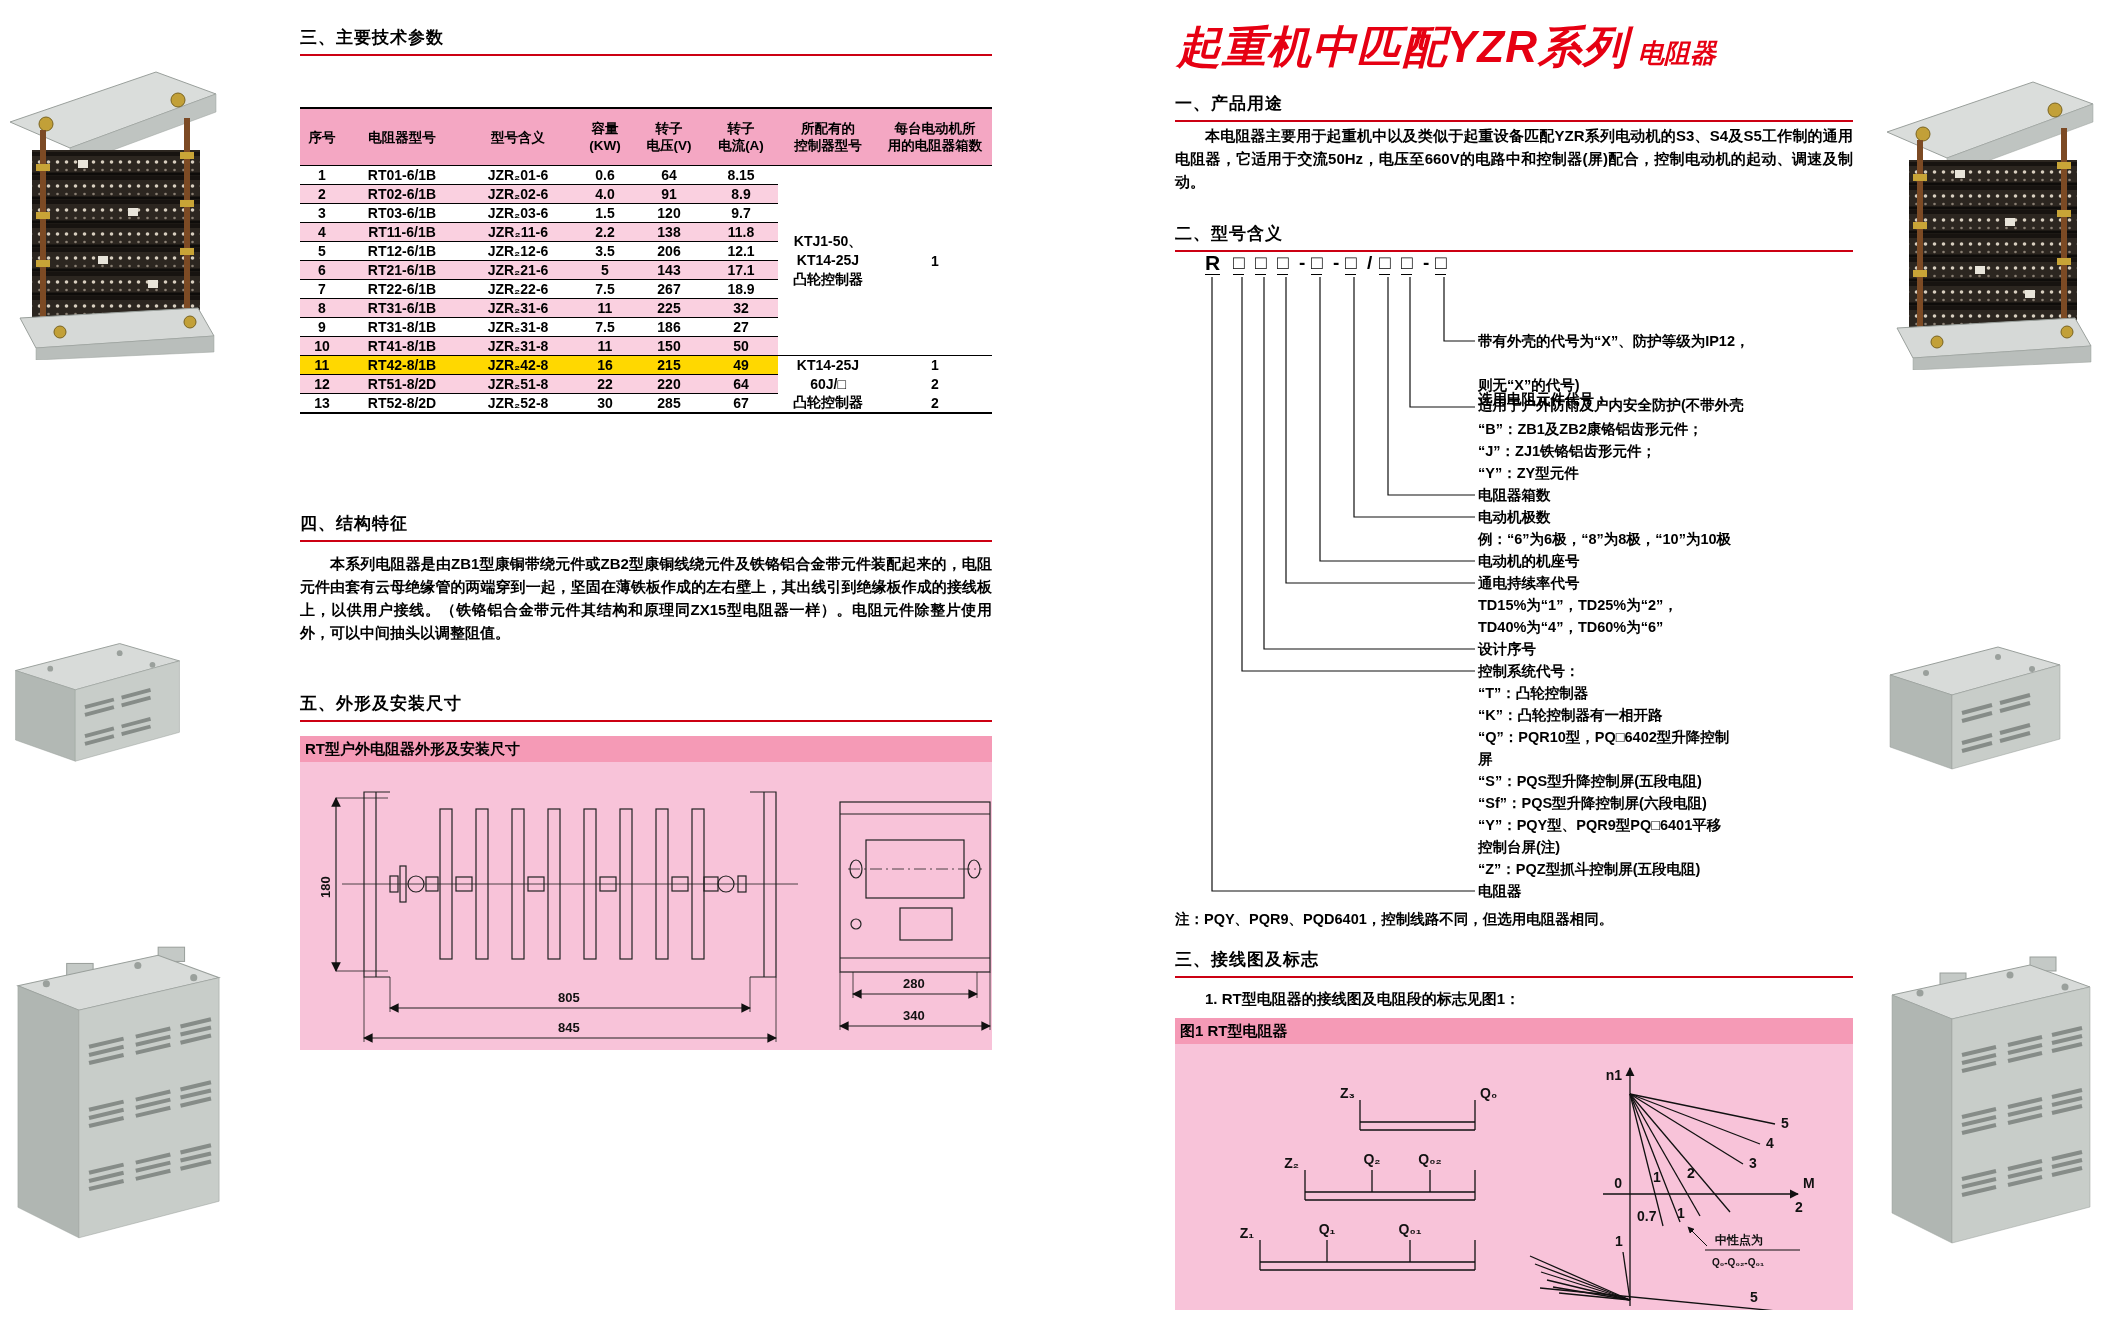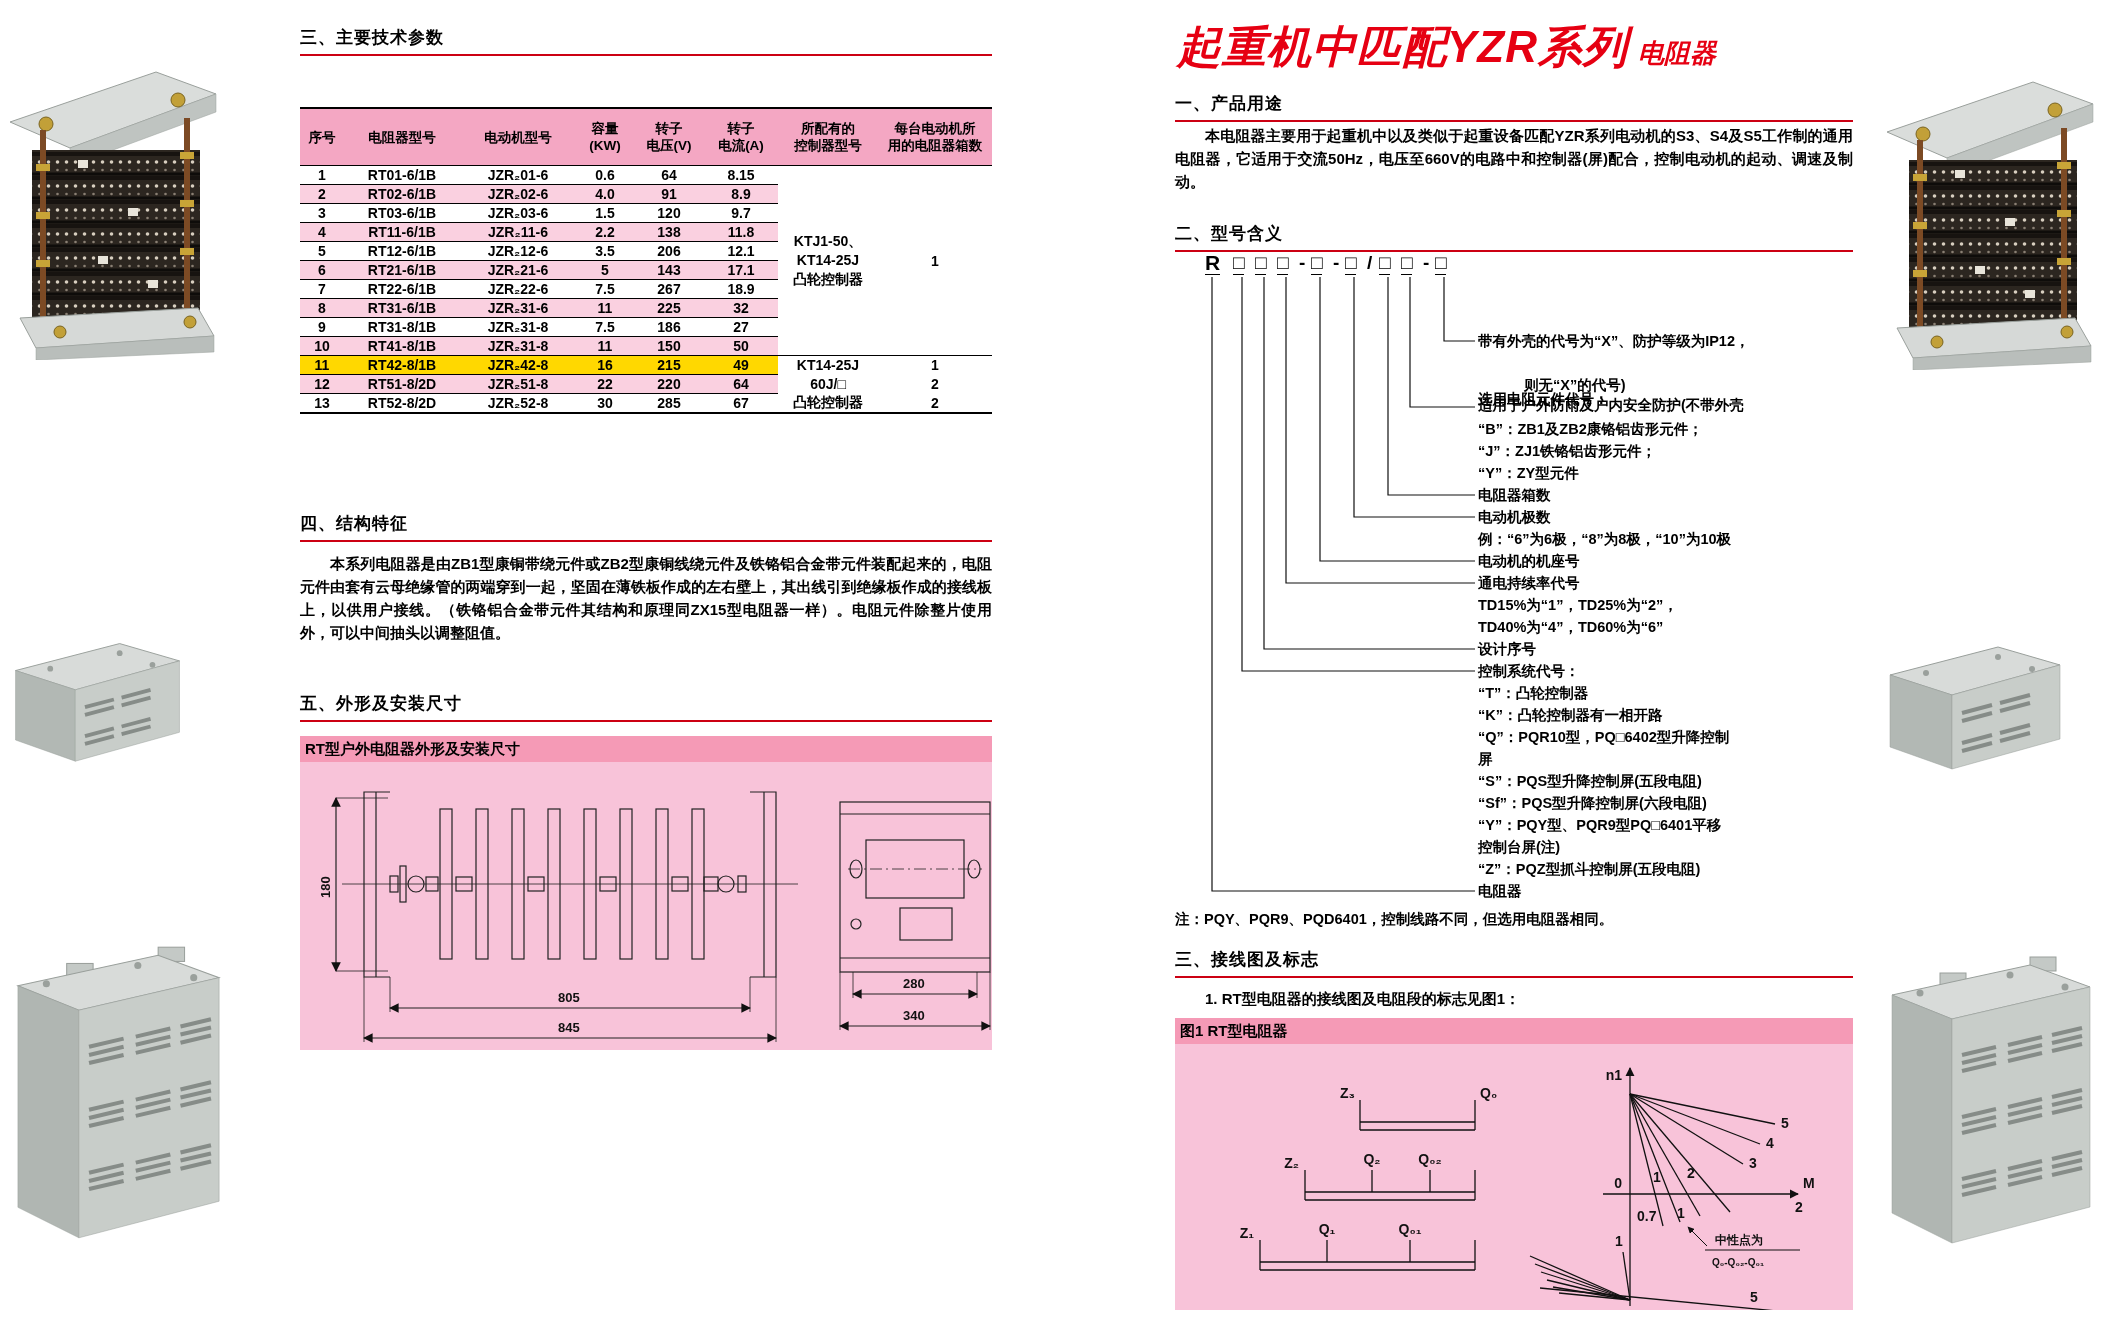--- a/index.html
+++ b/index.html
@@ -178,21 +178,21 @@
         <col style="width:58px">
       <col style="width:70px">
         <col style="width:74px">
         <col style="width:100px">
         <col style="width:114px">
     </colgroup>
     <thead>
       <tr>
         <th>序号</th>
         <th>电阻器型号</th>
-        <th>电动机型号</th>
+        <th>型号含义</th>
         <th>容量
 (KW)</th>
         <th>转子
 电压(V)</th>
         <th>转子
 电流(A)</th>
         <th>所配有的
 控制器型号</th>
         <th>每台电动机所
 用的电阻器箱数</th>
@@ -432,21 +432,21 @@
       <span class="code-ch u" style="left: 170px;">□</span>
       <span class="code-ch" style="left: 192px;">/</span>
       <span class="code-ch u" style="left: 204px;">□</span>
       <span class="code-ch u" style="left: 226px;">□</span>
       <span class="code-ch" style="left: 248px;">-</span>
       <span class="code-ch u" style="left: 260px;">□</span>
     </div>
   <div id="model-tree">
       <div class="tree-line" style="top: 330px;">带有外壳的代号为“X”、防护等级为IP12，</div>
       <div class="tree-line" style="top: 352px; margin-top: 42px;">适用于户外防雨及户内安全防护(不带外壳</div>
-      <div class="tree-line" style="top: 374px; margin-left: 46px;">则无“X”的代号)</div>
+      <div class="tree-line" style="top: 374px;">则无“X”的代号)</div>
       <div class="tree-line" style="top: 388px;">选用电阻元件代号：</div>
       <div class="tree-line" style="top: 418px;">“B”：ZB1及ZB2康铬铝齿形元件；</div>
       <div class="tree-line" style="top: 440px;">“J”：ZJ1铁铬铝齿形元件；</div>
       <div class="tree-line" style="top: 462px;">“Y”：ZY型元件</div>
       <div class="tree-line" style="top: 484px;">电阻器箱数</div>
       <div class="tree-line" style="top: 506px;">电动机极数</div>
       <div class="tree-line" style="top: 528px;">例：“6”为6极，“8”为8极，“10”为10极</div>
       <div class="tree-line" style="top: 550px;">电动机的机座号</div>
       <div class="tree-line" style="top: 572px;">通电持续率代号</div>
       <div class="tree-line" style="top: 594px;">TD15%为“1”，TD25%为“2”，</div>

